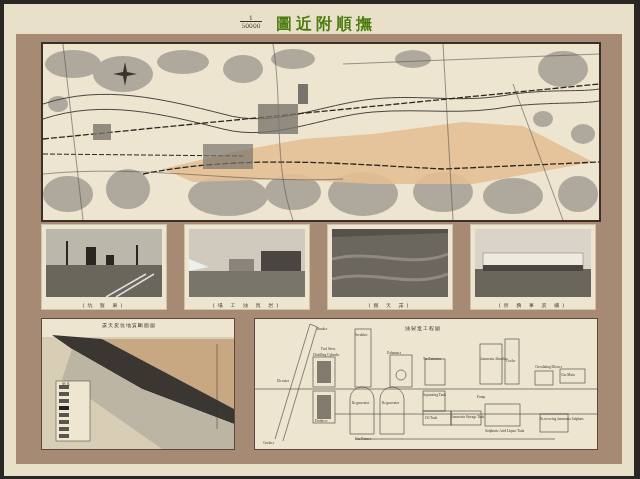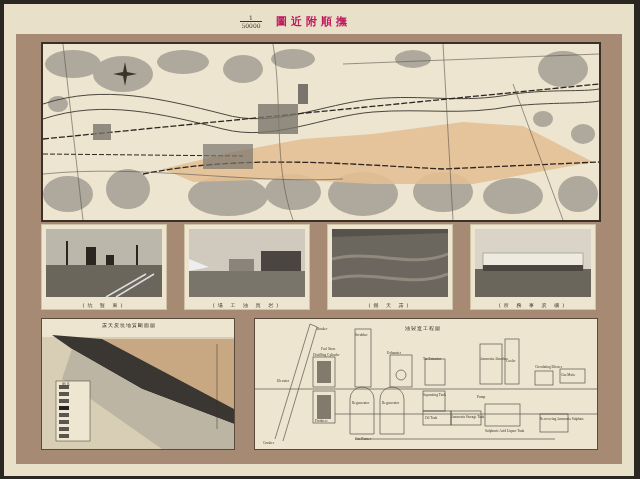--- a/index.html
+++ b/index.html
@@ -1,21 +1,21 @@
 <!DOCTYPE html>
 <html><head>
 <meta charset="utf-8">
 <style>
   html,body{margin:0;padding:0;}
   body{width:640px;height:479px;background:#2a2723;overflow:hidden;position:relative;font-family:"DejaVu Serif",serif;}
   .sheet{position:absolute;left:4px;top:4px;width:630px;height:472px;background:#e9e0c9;}
   .title-row{position:absolute;left:0;top:8px;width:100%;height:20px;}
   .scale{position:absolute;left:232px;top:2px;width:30px;text-align:center;font-size:6px;color:#3a342b;line-height:7px;}
   .scale .bar{display:block;border-top:1px solid #3a342b;margin:0 4px;}
-  .title{position:absolute;left:272px;top:2px;font-size:11px;font-weight:bold;letter-spacing:4px;color:#be185d;}
+  .title{position:absolute;left:272px;top:2px;font-size:16px;font-weight:bold;letter-spacing:4px;color:#4d7c0f;}
   .frame{position:absolute;left:12px;top:30px;width:606px;height:430px;background:#a68a74;}
   .panel{position:absolute;background:#ede5cf;border:1px solid #5a4a3c;overflow:hidden;}
   .map{left:25px;top:8px;width:556px;height:176px;border:2px solid #3a3028;}
   .photo{top:190px;height:84px;background:#ede5cf;border:1px solid #cfc3a6;}
   .photo .img{position:absolute;left:4px;top:4px;right:4px;bottom:12px;background:#8a857a;overflow:hidden;}
   .photo .cap{position:absolute;left:0;right:0;bottom:1px;text-align:center;font-size:5px;color:#3a342b;letter-spacing:3px;}
   .section{left:25px;top:284px;width:192px;height:130px;}
   .plant{left:238px;top:284px;width:342px;height:130px;}
   .lbl{position:absolute;font-size:3.5px;color:#3a342b;font-family:"Liberation Serif",serif;white-space:nowrap;}
   .ptitle{position:absolute;font-size:5px;color:#2b2620;letter-spacing:1px;white-space:nowrap;}

